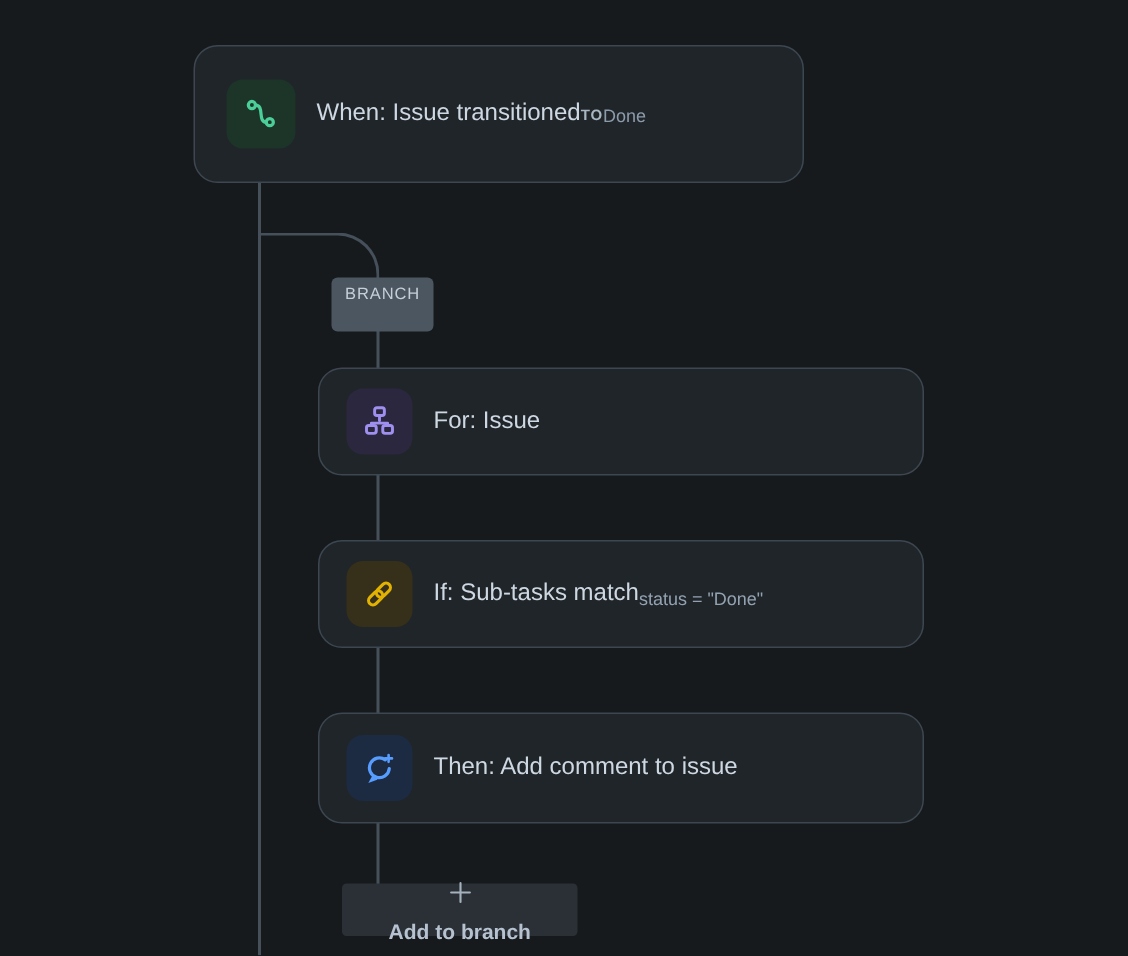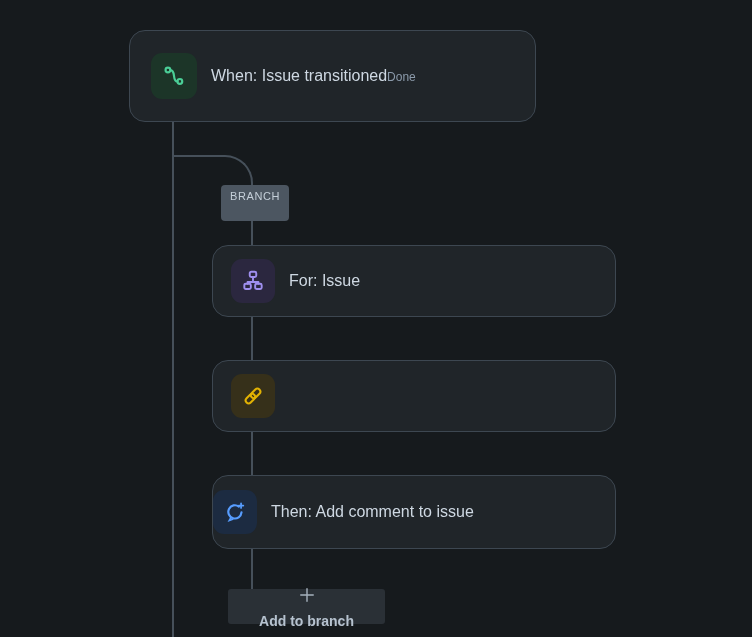--- a/index.html
+++ b/index.html
@@ -34,21 +34,21 @@
 
   
   .card {
     position:absolute; display:flex; align-items:center;
     background:#202529; border:1px solid #3d4751; border-radius:16px;
     z-index:1; cursor:pointer;
   }
   .card-trigger { left:129px; top:30px;  width:407px; height:92px; padding-left:21px; }
   .card-for     { left:212px; top:245px; width:404px; height:72px; padding-left:18px; }
   .card-if      { left:212px; top:360px; width:404px; height:72px; padding-left:18px; }
-  .card-then    { left:212px; top:475px; width:404px; height:74px; }
+  .card-then    { left:212px; top:475px; width:404px; height:74px; padding-left:18px; }
 
   .node-icon {
     width:44px; height:44px; border-radius:11px; flex:none;
     display:flex; align-items:center; justify-content:center;
   }
   .card-trigger .node-icon { width:46px; height:46px; }
   .icon-green  { background:#1c3528; }
   .icon-purple { background:#2b273f; }
   .icon-yellow { background:#36301a; }
   .icon-blue   { background:#1c2b41; }
@@ -84,20 +84,21 @@
   <div class="card card-trigger">
     <span class="node-icon icon-green">
       <svg width="26" height="26" viewBox="0 0 24 24" fill="none" stroke="#4bce97" stroke-width="2" stroke-linecap="round">
         <circle cx="6.4" cy="6.5" r="2.2"></circle>
         <path d="M8.7 6.5 C 14.2 6.5, 9.8 17, 15.2 17"></path>
         <circle cx="17.4" cy="17" r="2.2"></circle>
       </svg>
     </span>
     <div class="card-text">
       <span class="card-title">When: Issue transitioned</span>
+      <span class="card-meta-label">TO</span>
       <span class="card-meta-value">Done</span>
     </div>
   </div>
 
   <span class="badge-branch">BRANCH</span>
 
   <div class="card card-for">
     <span class="node-icon icon-purple">
       <svg width="26" height="26" viewBox="0 0 24 24" fill="none" stroke="#9f8fef" stroke-width="1.8" stroke-linecap="round" stroke-linejoin="round">
         <rect x="9" y="3.5" width="6" height="4.8" rx="1.4"></rect>
@@ -114,20 +115,24 @@
 
   <div class="card card-if">
     <span class="node-icon icon-yellow">
       <svg width="26" height="26" viewBox="0 0 24 24" fill="none" stroke="#e2b203" stroke-width="1.9" stroke-linecap="round">
         <g transform="rotate(-45 12 12)">
           <rect x="3.6" y="9.3" width="10" height="5.4" rx="2.7"></rect>
           <rect x="10.4" y="9.3" width="10" height="5.4" rx="2.7"></rect>
         </g>
       </svg>
     </span>
+    <div class="card-text">
+      <span class="card-title">If: Sub-tasks match</span>
+      <span class="card-subtitle">status = "Done"</span>
+    </div>
   </div>
 
   <div class="card card-then">
     <span class="node-icon icon-blue">
       <svg width="26" height="26" viewBox="0 0 24 24" fill="none" stroke="#579dff" stroke-width="2" stroke-linecap="round">
         <path d="M15.6 7 A6.1 6.1 0 1 0 18 12.4"></path>
         <path d="M8 17.4 L6.6 20 L9.9 18.8" fill="#579dff" stroke-width="1.4"></path>
         <path d="M17.6 4 v4.2 M15.5 6.1 h4.2" stroke-width="1.6"></path>
       </svg>
     </span>

